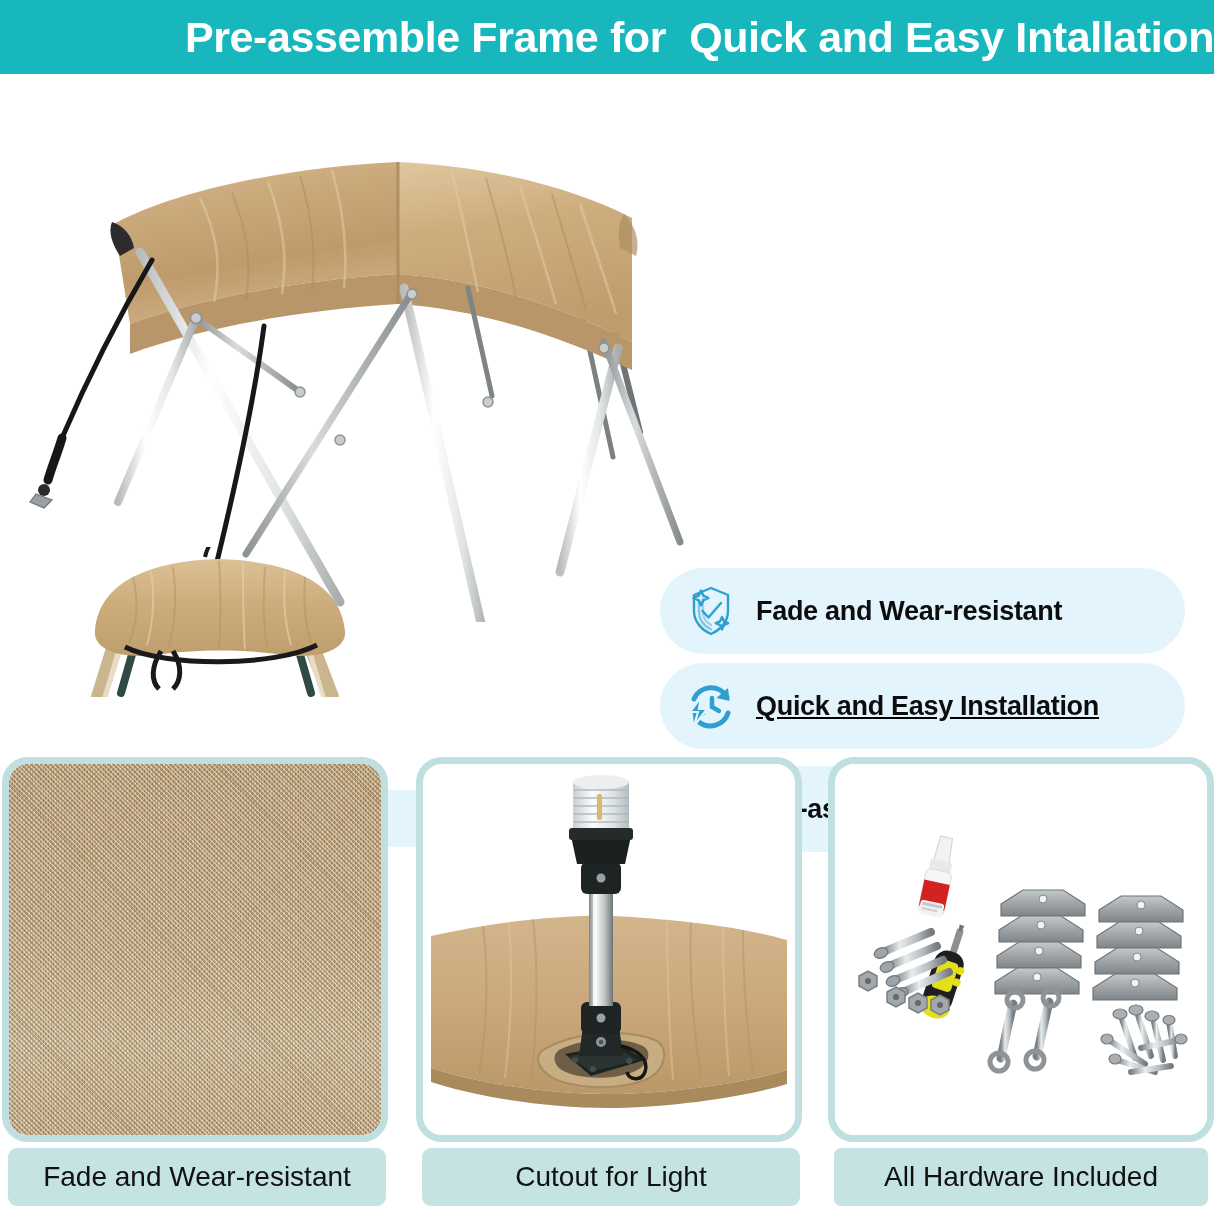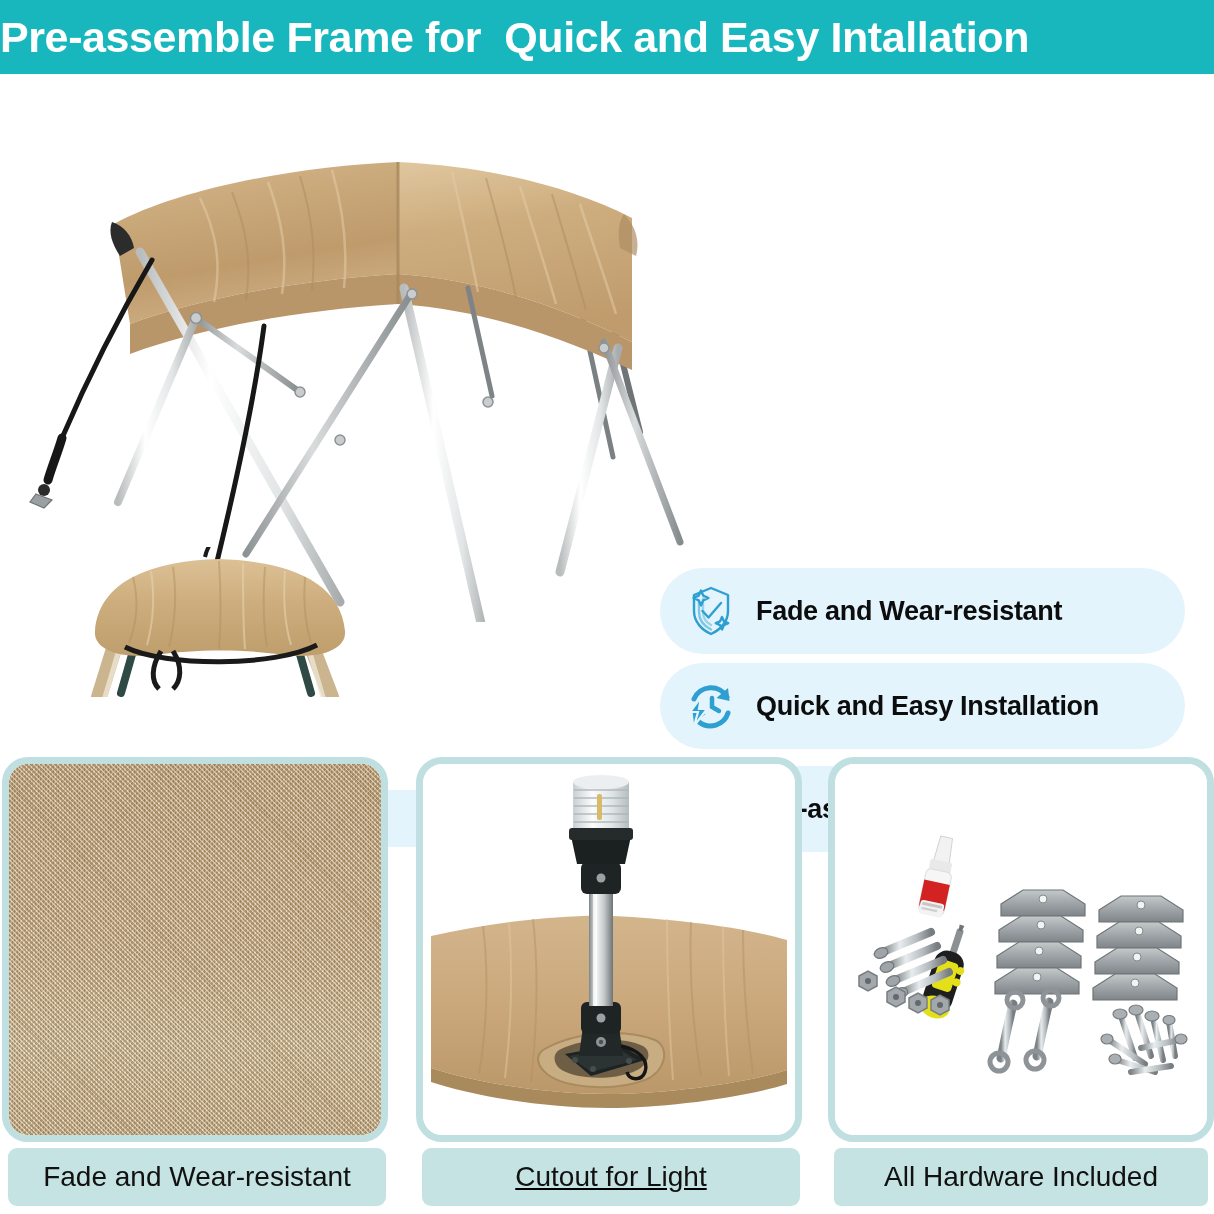--- a/index.html
+++ b/index.html
@@ -8,21 +8,21 @@
     font-family:"Liberation Sans", sans-serif;
     background:#ffffff;
     position:relative;
     overflow:hidden;
   }
 
   
   .header {
     position:absolute; left:0; top:0; width:1214px; height:74px;
     background:#17b7bd;
-    display:flex; align-items:center; justify-content:flex-start;
+    display:flex; align-items:center; justify-content:flex-end;
   }
   .header-title {
     color:#ffffff;
     font-size:43px;
     font-weight:bold;
     letter-spacing:-0.4px;
     white-space:pre;
     text-align:center;
   }
 
@@ -48,21 +48,21 @@
   }
   .boot-pill-label { font-size:22px; font-weight:bold; color:#111111; }
 
   
   .feature-pill {
     position:absolute; left:660px; width:525px; height:86px;
     background:#e3f4fd; border-radius:43px;
     display:flex; align-items:center;
   }
   .feature-pill.p1 { top:466px; }
-  .feature-pill.p2 { top:561px; }
+  .feature-pill.p2 { top:561px;text-decoration:underline; }
   .feature-pill.p3 { top:664px; }
   .feature-icon {
     width:78px; height:78px; margin-left:12px;
     display:flex; align-items:center; justify-content:center; flex:0 0 auto;
   }
   .feature-label {
     font-size:27px; font-weight:bold; color:#0d0d0d;
     margin-left:6px; letter-spacing:-0.3px; white-space:nowrap;
   }
 
@@ -96,21 +96,21 @@
   .panel-photo { position:absolute; inset:0; }
   .panel-photo svg { display:block; width:100%; height:100%; }
 
   
   .caption {
     position:absolute; top:1148px; height:58px;
     background:#c5e3e2; border-radius:9px;
     display:flex; align-items:center; justify-content:center;
   }
   .caption.c1 { left:8px;   width:378px; }
-  .caption.c2 { left:422px; width:378px;text-decoration:underline; }
+  .caption.c2 { left:422px; width:378px; }
   .caption.c3 { left:834px; width:374px;border-radius:7px; }
   .caption-label { font-size:28px; color:#111111; font-weight:normal; }
 </style>
 </head>
 <body>
 
 <div class="header">
   <div class="header-title">Pre-assemble Frame for  Quick and Easy Intallation</div>
 </div>
 

